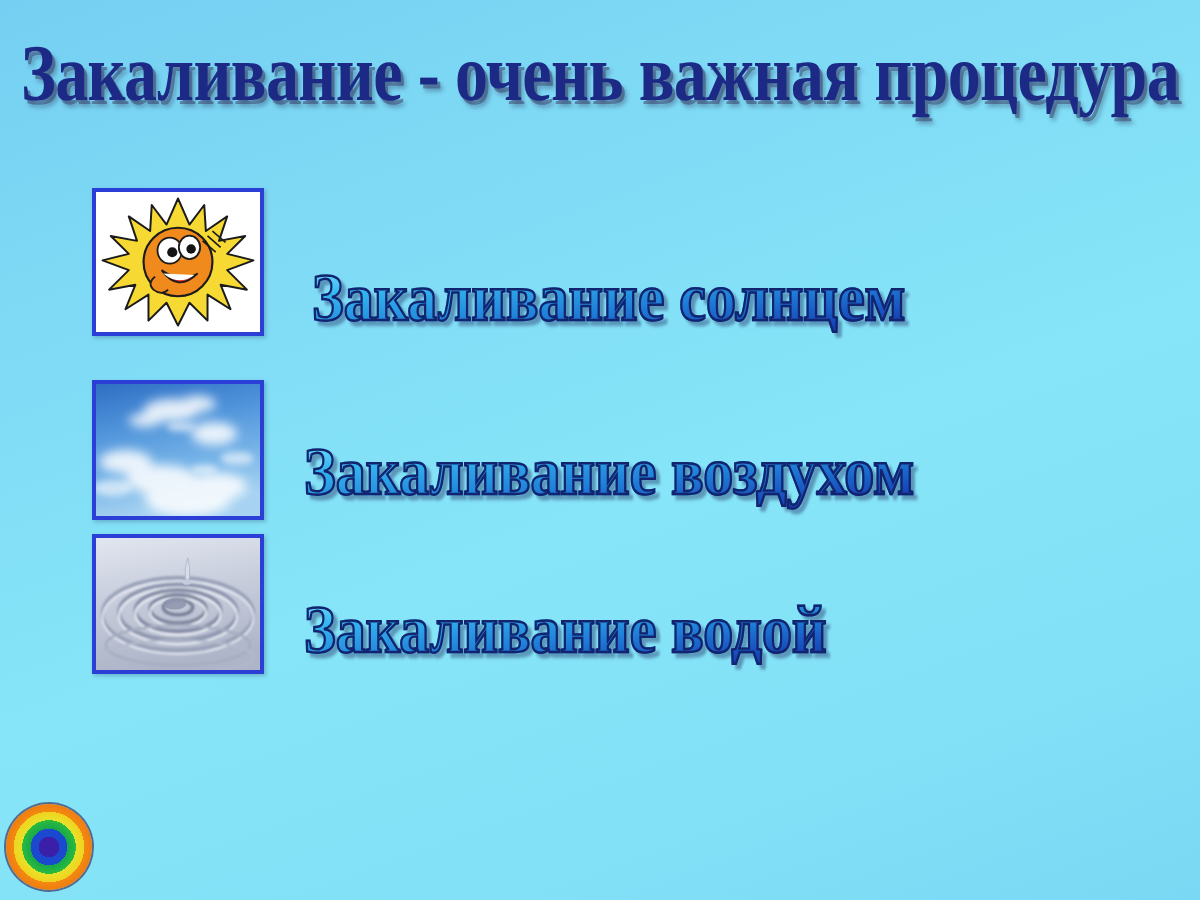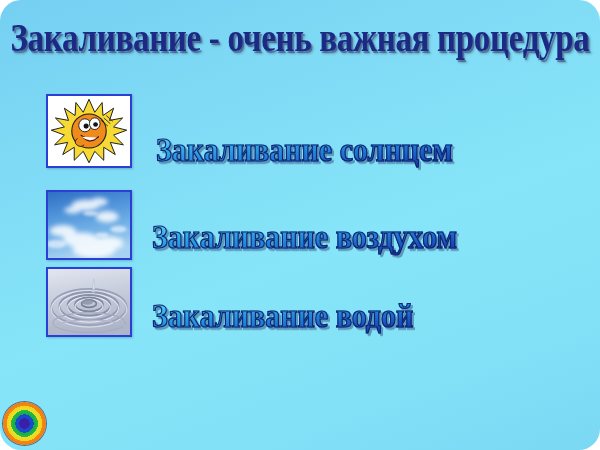--- a/index.html
+++ b/index.html
@@ -12,21 +12,20 @@
     overflow: hidden;
     font-family: "Liberation Serif", serif;
   }
 
   #slide {
     position: relative;
     width: 600px;
     height: 450px;
     background: linear-gradient(160deg, #74cff2 0%, #7ed9f5 22%, #86e5f8 55%, #83e1f7 78%, #7bd8f4 100%);
     overflow: hidden;
-    border-radius: 21px;
   }
 
   
   #title-wrap {
     position: absolute;
     left: 0;
     top: 18px;
     width: 600px;
     text-align: center;
   }

